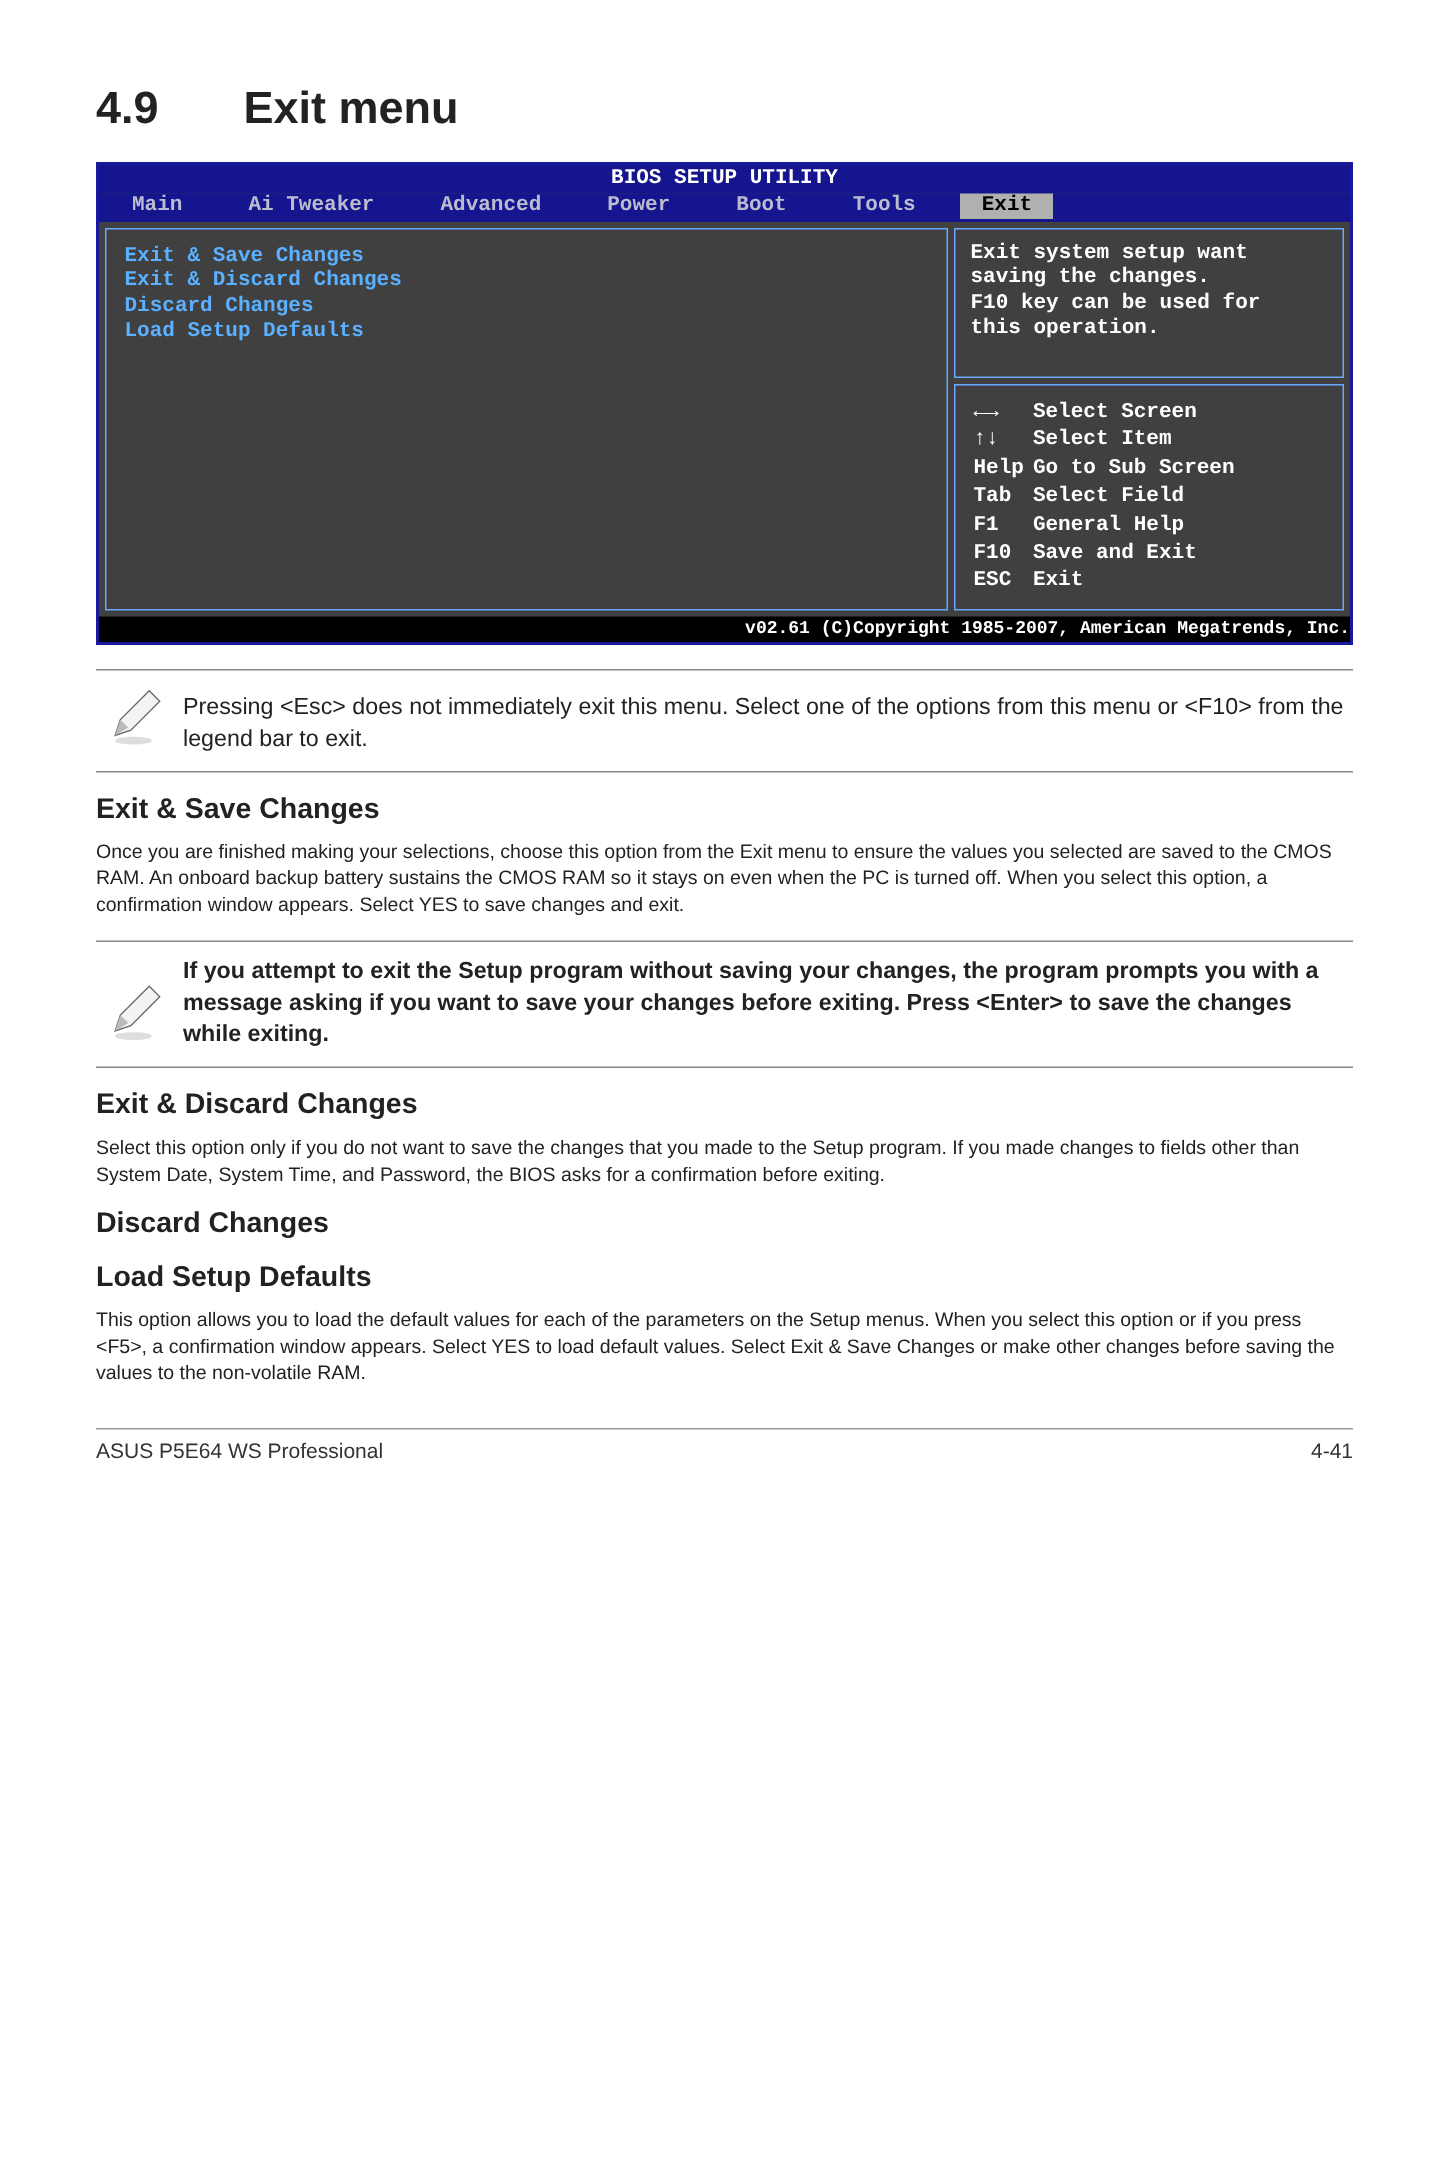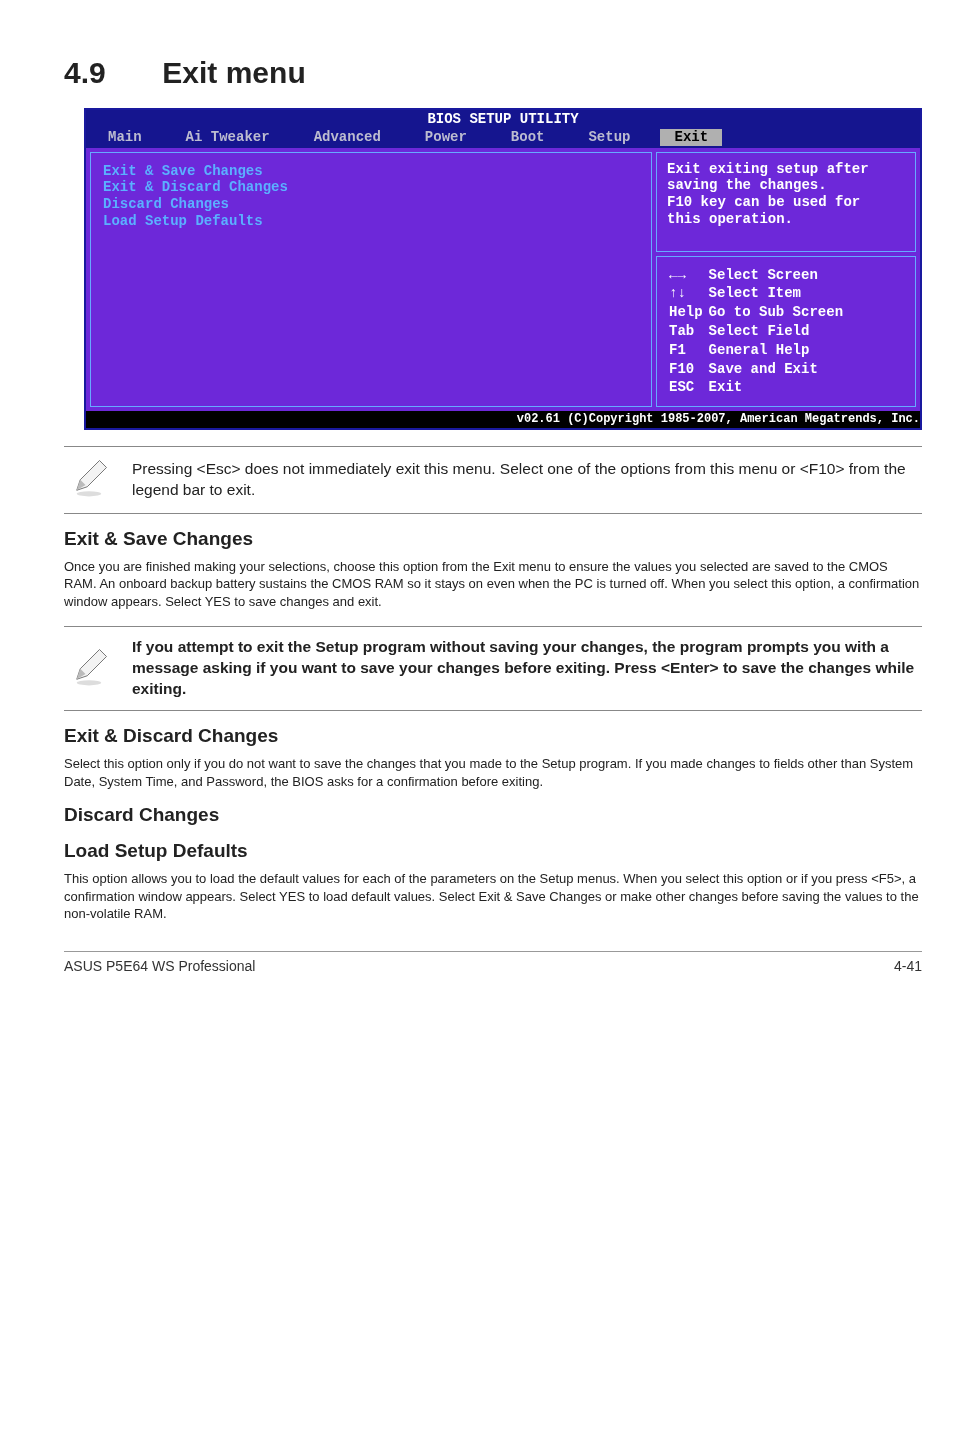--- a/index.html
+++ b/index.html
@@ -1,38 +1,38 @@
 <!DOCTYPE html>
 <html><head>
 <meta charset="utf-8">
 <style>
   * { box-sizing: border-box; margin: 0; padding: 0; }
   html, body { width: 954px; background: #fff; font-family: Arial, Helvetica, sans-serif; color: #222; }
-  .page { padding: 56px 32px 30px 64px; }
+  .page { padding: 56px 52px 30px 64px; }
   h1.section { font-size: 30px; font-weight: bold; margin-bottom: 18px; }
   h1.section .num { display:inline-block; width: 90px; }
   p.intro { font-size: 17px; line-height: 1.35; margin-bottom: 18px; }
 
   
-  .bios { border: 2px solid #19199e; font-family: "Courier New", monospace; font-size: 14px; line-height: 1.2; background:#6d28d9;margin-left:20px; }
+  .bios { border: 2px solid #19199e; font-family: "Courier New", monospace; font-size: 14px; line-height: 1.2; background:#404040; }
   .bios-titlebar { background:#15158f; color:#fff; text-align:center; font-weight:bold; padding:1px 0; }
   .bios-tabs { background:#15158f; color:#bcbcd0; display:flex; gap:16px; padding:0 8px 2px 8px; }
   .bios-tabs span { padding: 0 14px; font-weight:bold; white-space:pre; }
   .bios-tabs .sel { background:#b0b0b0; color:#000; }
   .bios-body { display:flex; align-items:stretch; }
   .bios-left { flex:1; border:1px solid #67a9ff; margin:4px 2px 4px 4px; padding:10px 12px; color:#5bb0ff; font-weight:bold; min-height:230px; }
   .bios-left div { white-space: pre; }
   .bios-right { width:260px; display:flex; flex-direction:column; margin:4px 4px 4px 2px; }
   .bios-help { border:1px solid #67a9ff; padding:8px 10px; color:#fff; font-weight:bold; flex:0 0 auto; min-height:100px; }
   .bios-keys { border:1px solid #67a9ff; padding:8px 10px; color:#fff; font-weight:bold; flex:1; margin-top:4px; }
   .bios-keys table td { padding: 0 4px 0 0; white-space: nowrap; }
   .bios-keys .kicon { color:#fff; }
   .bios-footer { background:#000; color:#fff; text-align:right; font-weight:bold; padding:1px 0; font-size:12px; }
 
-  .note-block { display:flex; gap:22px; margin:16px 0 14px 0; border-top:1px solid #888; border-bottom:1px solid #888; padding:10px 0 10px 4px; align-items:center;}
+  .note-block { display:flex; gap:12px; margin:16px 0 14px 0; border-top:1px solid #888; border-bottom:1px solid #888; padding:10px 0 10px 4px; align-items:flex-end;}
   .note-block.inner { border-top:1px solid #888; border-bottom:1px solid #888;font-weight:bold; }
   .note-text { font-size:15.5px; line-height:1.35; padding-right:6px;}
   .pencil-icon svg { width:42px; height:42px; }
 
   h2.sub { font-size:19px; font-weight:bold; margin: 14px 0 8px 0; }
   p.body { font-size:13px; line-height:1.35; margin-bottom:10px; }
 
   .footer-row { border-top:1px solid #999; margin-top:28px; padding-top:6px; display:flex; justify-content:space-between; font-size:14px; color:#333;}
 </style>
 </head>
@@ -47,34 +47,34 @@
 
 
   <div class="bios">
     <div class="bios-titlebar">BIOS SETUP UTILITY</div>
     <div class="bios-tabs">
       <span>Main</span>
       <span>Ai Tweaker</span>
       <span>Advanced</span>
       <span>Power</span>
       <span>Boot</span>
-      <span>Setup</span>
+      <span>Tools</span>
       <span class="sel">Exit</span>
     </div>
     <div class="bios-body">
       <div class="bios-left">
         <div>Exit &amp; Save Changes</div>
         <div>Exit &amp; Discard Changes</div>
         <div>Discard Changes</div>
         <div></div>
         <div>Load Setup Defaults</div>
       </div>
       <div class="bios-right">
         <div class="bios-help">
-          <div>Exit exiting setup after</div>
+          <div>Exit system setup want</div>
           <div>saving the changes.</div>
           <div></div>
           <div>F10 key can be used for</div>
           <div>this operation.</div>
         </div>
         <div class="bios-keys">
           <table>
             <tbody>
                 <tr>
                   <td class="kicon">←→</td>

